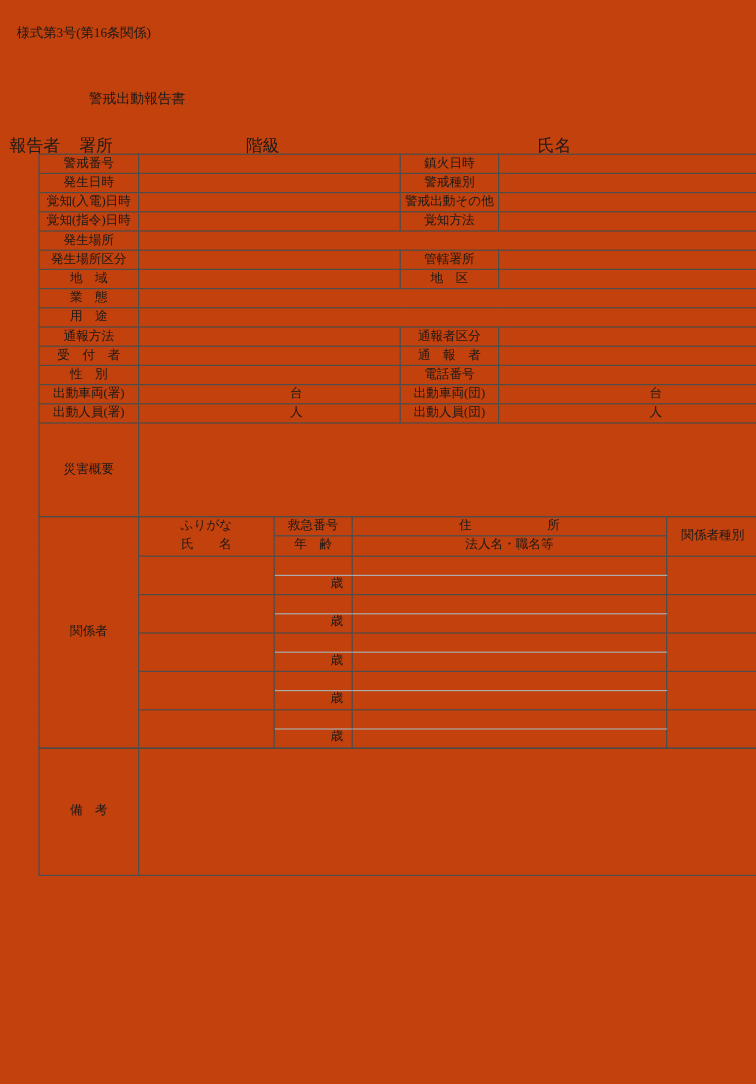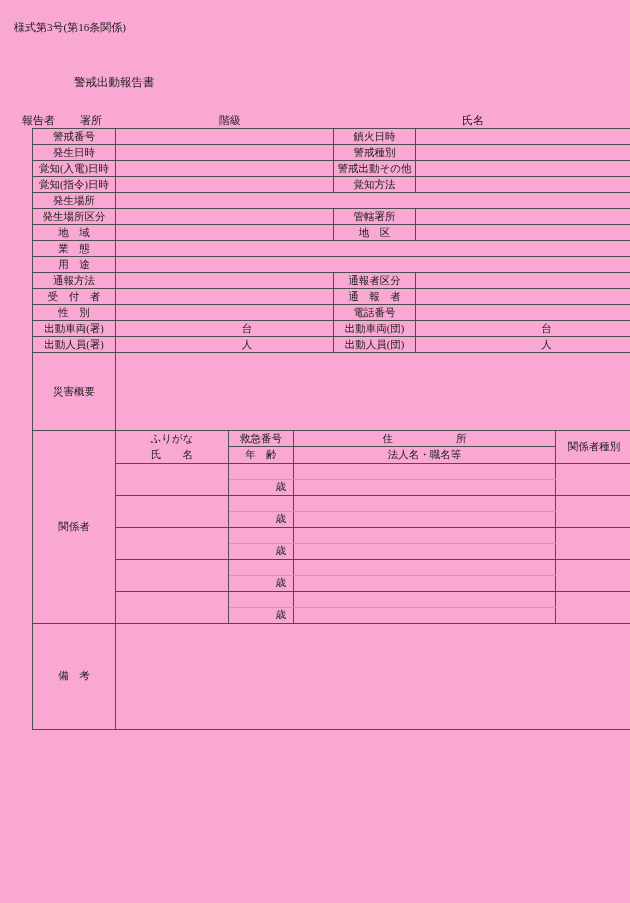--- a/index.html
+++ b/index.html
@@ -2,26 +2,26 @@
 <html><head>
 <meta charset="utf-8">
 <style>
   * { box-sizing: border-box; margin: 0; padding: 0; }
   html, body { background: #ffffff; }
   body {
     width: 630px; height: 903px; position: relative;
     font-family: "Liberation Serif", "DejaVu Serif", serif;
     color: #1a1a1a;
   }
-  .page { position: absolute; inset: 0; background: #f9a8d4; }
+  .page { position: absolute; inset: 0; background: #c2410c; }
 
   .form-number { position: absolute; left: 14px; top: 20px; font-size: 11px; white-space: nowrap; }
   .doc-title   { position: absolute; left: 74px; top: 75px; font-size: 11.5px; white-space: nowrap; }
 
-  .reporter-line { position: absolute; left: 20px; top: 113px; width: 600px; height: 15px; font-size: 11px; }
+  .reporter-line { position: absolute; left: 6px; top: 113px; width: 600px; height: 15px; font-size: 14px; }
   .reporter-line span { position: absolute; top: 0; white-space: nowrap; }
   .rp-reporter { left: 2px; }
   .rp-station  { left: 60px; }
   .rp-rank     { left: 199px; }
   .rp-name     { left: 442px; }
 
   .tables { position: absolute; left: 17px; top: 128px; width: 600px; padding-left: 15px; }
 
   table { border-collapse: collapse; table-layout: fixed; width: 600px; }
   .t-mid, .t-bot { margin-top: -1px; }

